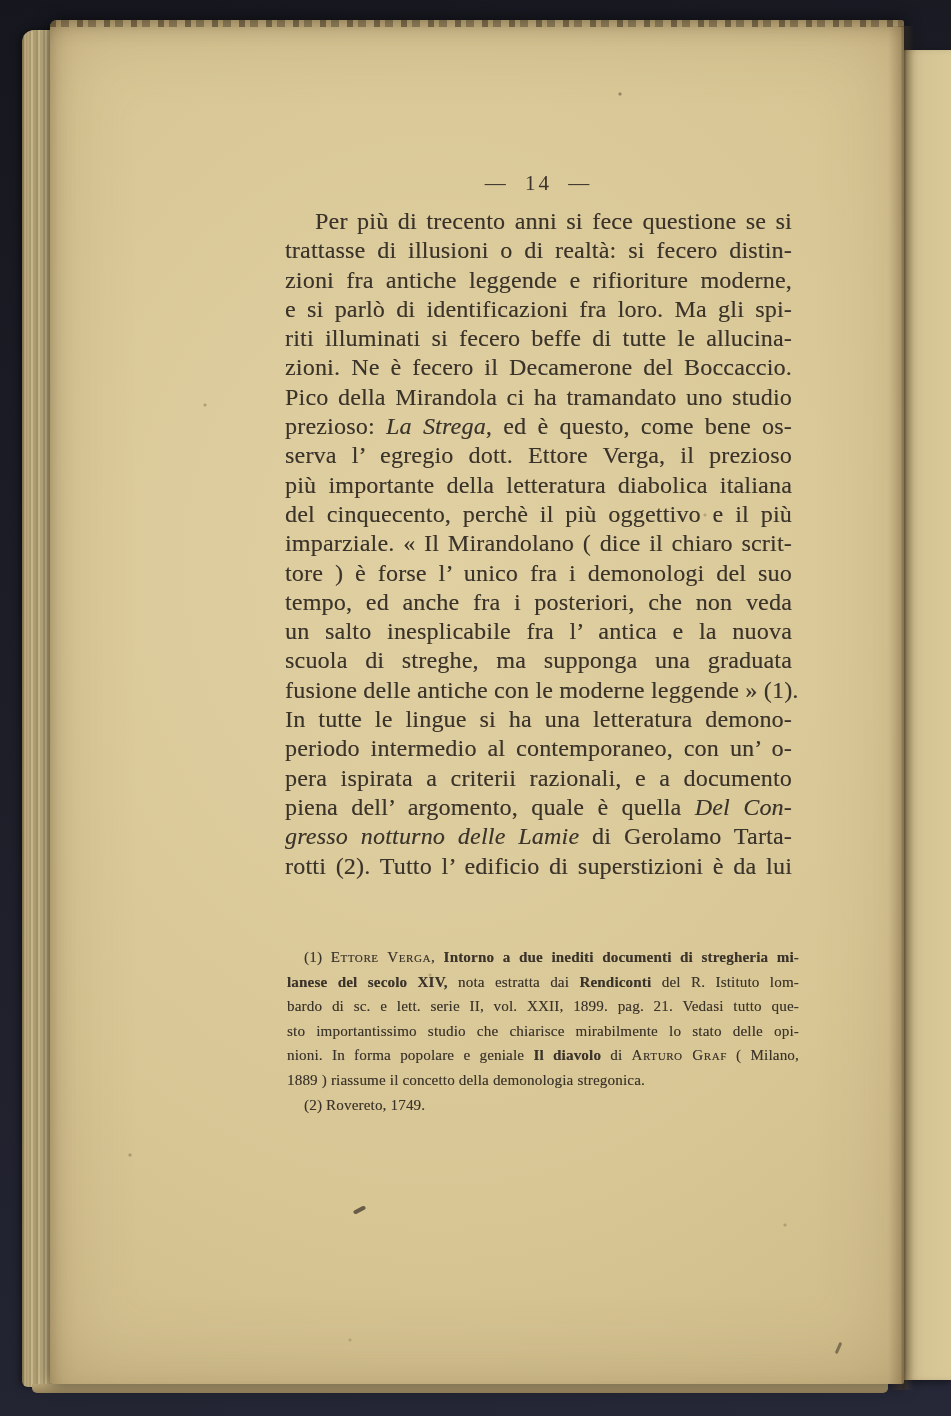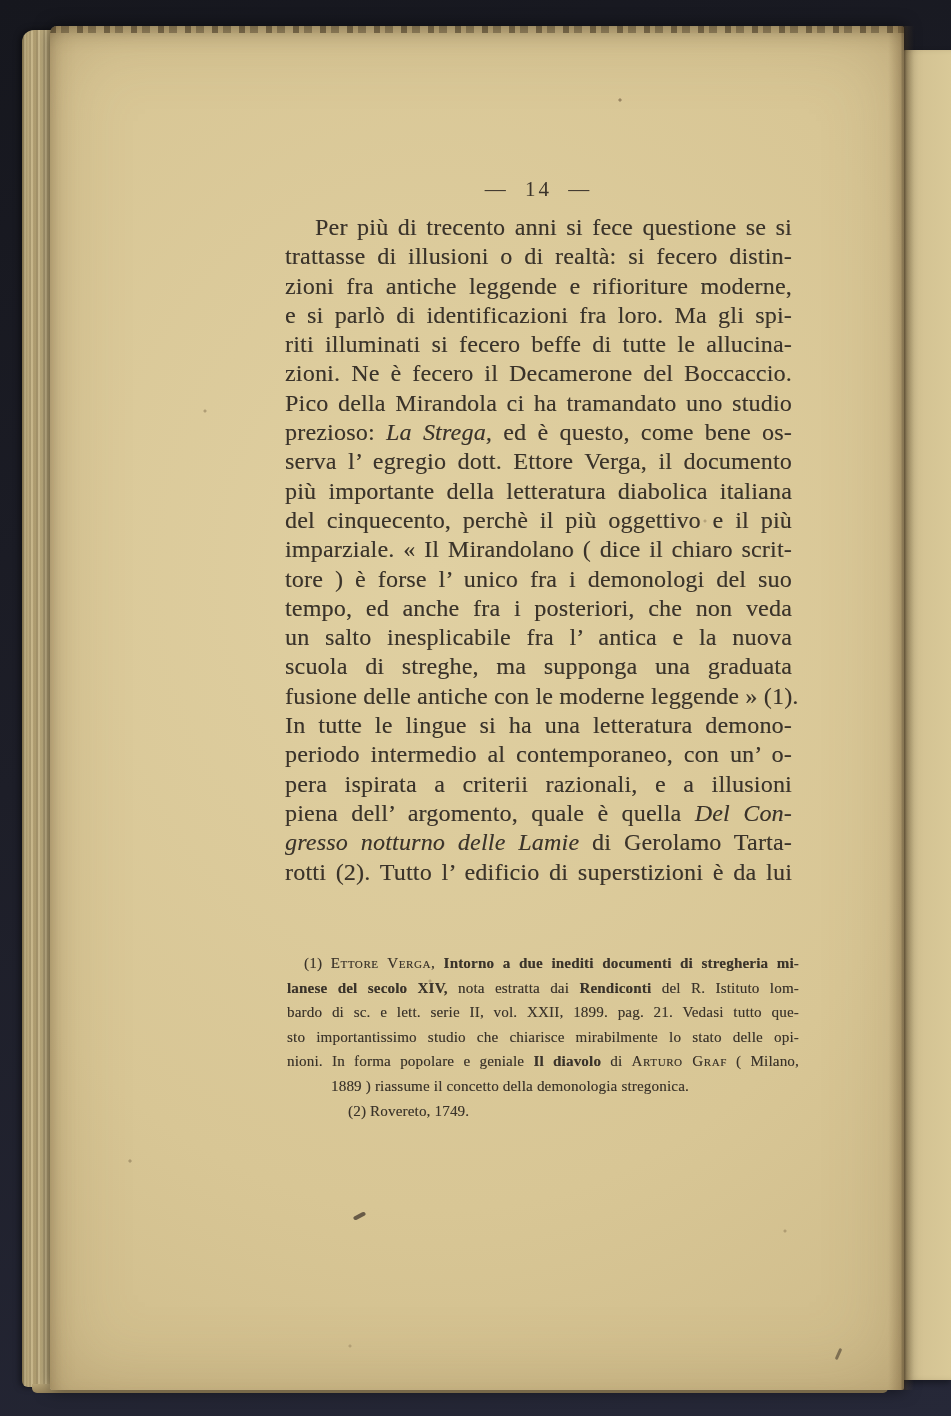--- a/index.html
+++ b/index.html
@@ -43,21 +43,21 @@
   }
   
   .next-page{
     position:absolute;left:902px;top:50px;width:49px;height:1330px;
     background:linear-gradient(90deg,#c5b283 0%,#d3c293 35%,#d9c998 100%);
     border-top-left-radius:4px;
     box-shadow:inset 7px 0 9px -5px rgba(70,52,28,.55), 0 3px 6px rgba(0,0,0,.4);
   }
   
   .page{
-    position:absolute;left:50px;top:26px;width:854px;height:1364px;
+    position:absolute;left:50px;top:20px;width:854px;height:1364px;
     background-image:
       radial-gradient(circle 2px at 570px 74px,  rgba(92,72,46,.5) 0 1.2px, transparent 2px),
       radial-gradient(circle 2px at 155px 385px, rgba(92,72,46,.35) 0 1px, transparent 2px),
       radial-gradient(circle 2px at 655px 495px, rgba(92,72,46,.3) 0 1px, transparent 2px),
       radial-gradient(circle 2px at 380px 955px, rgba(92,72,46,.3) 0 1px, transparent 2px),
       radial-gradient(circle 2px at 80px 1135px, rgba(92,72,46,.35) 0 1.2px, transparent 2px),
       radial-gradient(circle 2px at 735px 1205px,rgba(92,72,46,.3) 0 1px, transparent 2px),
       radial-gradient(circle 2px at 300px 1320px,rgba(92,72,46,.25) 0 1px, transparent 2px),
       radial-gradient(ellipse 120% 90% at 45% 40%, #e0d0a2 0%, #d8c695 52%, #cdba89 84%, #c0ac7a 100%);
     border-radius:7px 3px 2px 3px;
@@ -101,21 +101,21 @@
     text-shadow:.25px .25px 0 rgba(58,50,40,.45);
   }
   .tline{
     white-space:nowrap;
     text-align:justify;
     text-align-last:justify;
     text-justify:inter-word;
   }
   .tline.ind{padding-left:30px;}
   .footnotes .tline.ind{padding-left:17px;}
-  .tline.nojust{text-align-last:left;margin-left:44px;}
+  .tline.nojust{text-align-last:left;}
   .i{font-style:italic;}
   .bi{font-weight:bold;}
   .sc{font-variant:small-caps;letter-spacing:.6px;}
   
   .ink-fleck{
     position:absolute;left:303px;top:1188px;width:13px;height:4px;
     background:#55483a;border-radius:2px 3px 2px 3px;
     transform:rotate(-28deg);opacity:.85;
   }
   .ink-fleck2{
@@ -135,32 +135,32 @@
     <div class="header">— 14 —</div>
     <div class="textblock body-text" id="body-text">
         <div class="tline ind"><span>Per più di trecento anni si fece questione se si</span></div>
         <div class="tline"><span>trattasse di illusioni o di realtà: si fecero distin-</span></div>
         <div class="tline"><span>zioni fra antiche leggende e rifioriture moderne,</span></div>
         <div class="tline"><span>e si parlò di identificazioni fra loro. Ma gli spi-</span></div>
         <div class="tline"><span>riti illuminati si fecero beffe di tutte le allucina-</span></div>
         <div class="tline"><span>zioni. Ne è fecero il Decamerone del Boccaccio.</span></div>
         <div class="tline"><span>Pico della Mirandola ci ha tramandato uno studio</span></div>
         <div class="tline"><span>prezioso: </span><span class="i">La Strega,</span><span> ed è questo, come bene os-</span></div>
-        <div class="tline"><span>serva l’ egregio dott. Ettore Verga, il documento</span></div>
+        <div class="tline"><span>serva l’ egregio dott. Ettore Verga, il prezioso</span></div>
         <div class="tline"><span>più importante della letteratura diabolica italiana</span></div>
         <div class="tline"><span>del cinquecento, perchè il più oggettivo e il più</span></div>
         <div class="tline"><span>imparziale. « Il Mirandolano ( dice il chiaro scrit-</span></div>
         <div class="tline"><span>tore ) è forse l’ unico fra i demonologi del suo</span></div>
         <div class="tline"><span>tempo, ed anche fra i posteriori, che non veda</span></div>
         <div class="tline"><span>un salto inesplicabile fra l’ antica e la nuova</span></div>
         <div class="tline"><span>scuola di streghe, ma supponga una graduata</span></div>
         <div class="tline"><span>fusione delle antiche con le moderne leggende » (1).</span></div>
         <div class="tline"><span>In tutte le lingue si ha una letteratura demono-</span></div>
         <div class="tline"><span>periodo intermedio al contemporaneo, con un’ o-</span></div>
-        <div class="tline"><span>pera ispirata a criterii razionali, e a illusioni</span></div>
+        <div class="tline"><span>pera ispirata a criterii razionali, e a documento</span></div>
         <div class="tline"><span>piena dell’ argomento, quale è quella </span><span class="i">Del Con-</span></div>
         <div class="tline"><span class="i">gresso notturno delle Lamie</span><span> di Gerolamo Tarta-</span></div>
         <div class="tline"><span>rotti (2). Tutto l’ edificio di superstizioni è da lui</span></div>
       </div>
     <div class="textblock footnotes" id="footnote-text">
         <div class="tline ind"><span>(1) </span><span class="sc">Ettore Verga</span><span>, </span><span class="bi">Intorno a due inediti documenti di stregheria mi-</span></div>
         <div class="tline"><span class="bi">lanese del secolo XIV,</span><span> nota estratta dai </span><span class="bi">Rendiconti</span><span> del R. Istituto lom-</span></div>
         <div class="tline"><span>bardo di sc. e lett. serie II, vol. XXII, 1899. pag. 21. Vedasi tutto que-</span></div>
         <div class="tline"><span>sto importantissimo studio che chiarisce mirabilmente lo stato delle opi-</span></div>
         <div class="tline"><span>nioni. In forma popolare e geniale </span><span class="bi">Il diavolo</span><span> di </span><span class="sc">Arturo Graf</span><span> ( Milano,</span></div>

